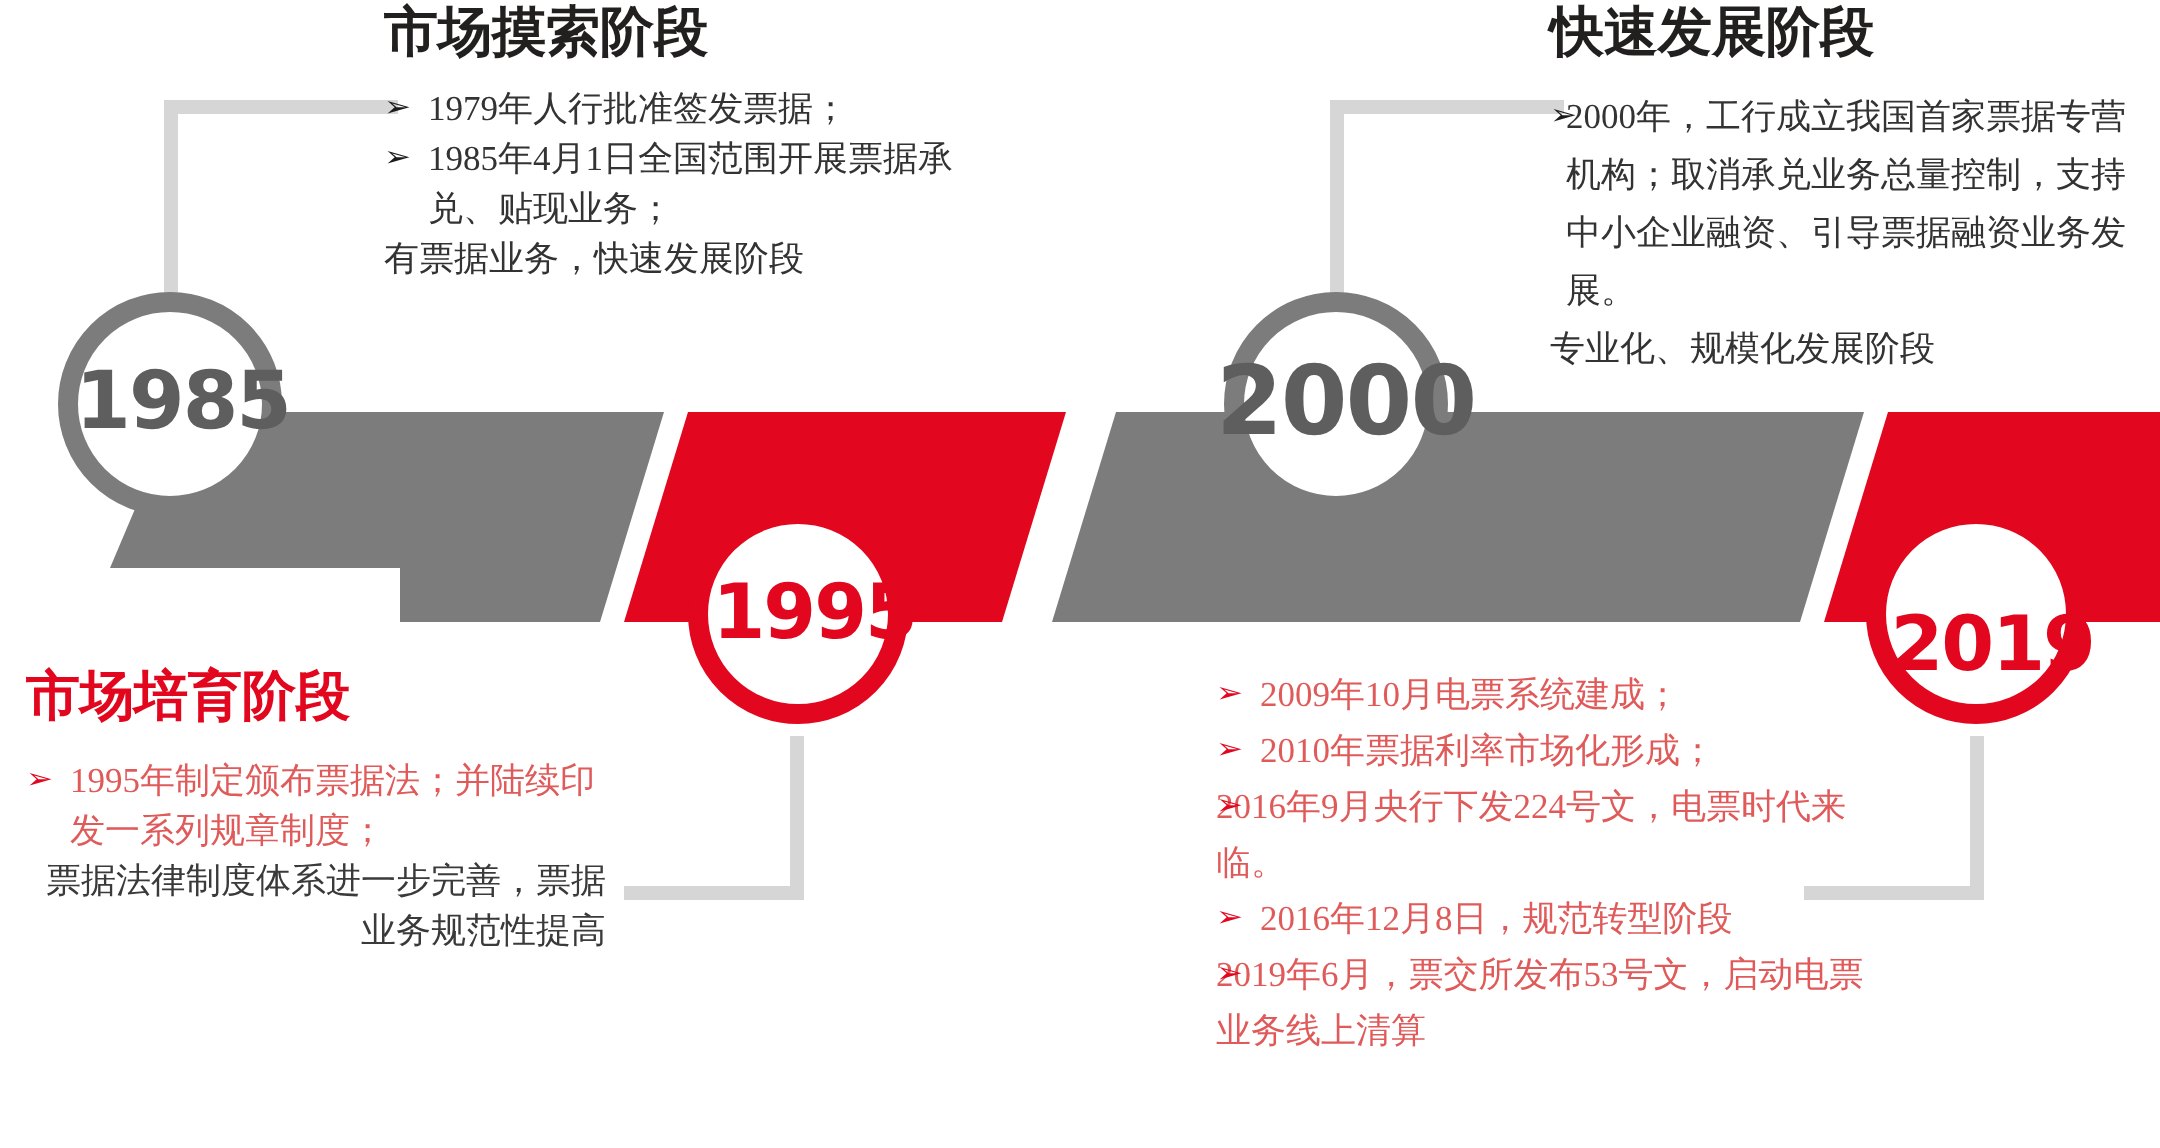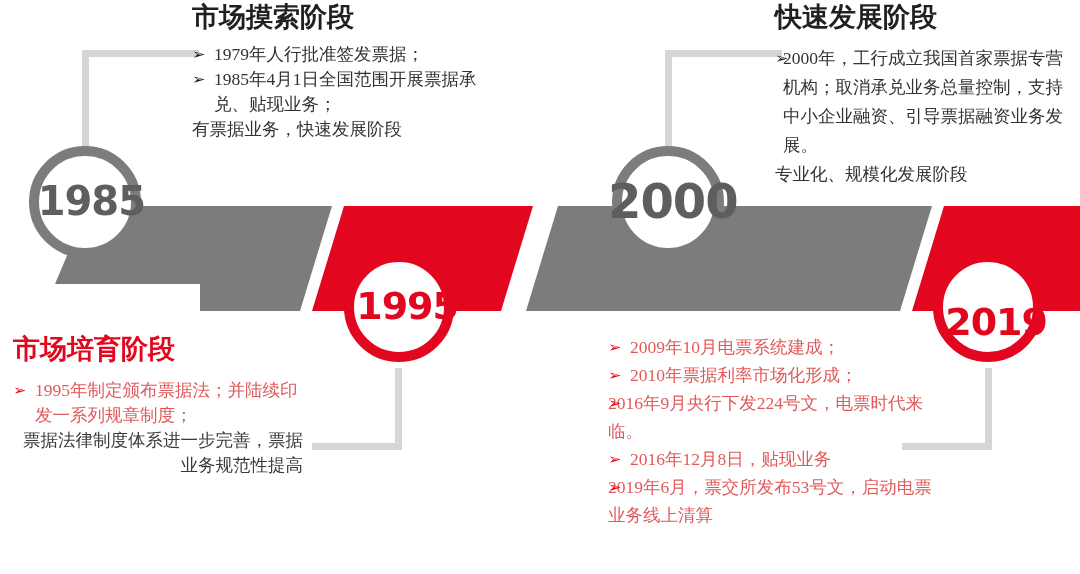--- a/index.html
+++ b/index.html
@@ -197,21 +197,21 @@
       <div class="li" style="line-height:28px;">
         <span class="bullet bullet-red" style="line-height:28px;">➢</span>
         <span class="li-text">2010年票据利率市场化形成；</span>
       </div>
       <div class="li" style="line-height:28px;">
         <span class="bullet bullet-red" style="line-height:28px;">➢</span>
         <span class="li-text" style="margin-left:-22px;">2016年9月央行下发224号文，电票时代来临。</span>
       </div>
       <div class="li" style="line-height:28px;">
         <span class="bullet bullet-red" style="line-height:28px;">➢</span>
-        <span class="li-text">2016年12月8日，贴现业务</span>
+        <span class="li-text">2016年12月8日，规范转型阶段</span>
       </div>
       <div class="li" style="line-height:28px;">
         <span class="bullet bullet-red" style="line-height:28px;">➢</span>
         <span class="li-text" style="margin-left:-22px;">2019年6月，票交所发布53号文，启动电票业务线上清算</span>
       </div>
     </div>
   </div>
 
 </div>
 

